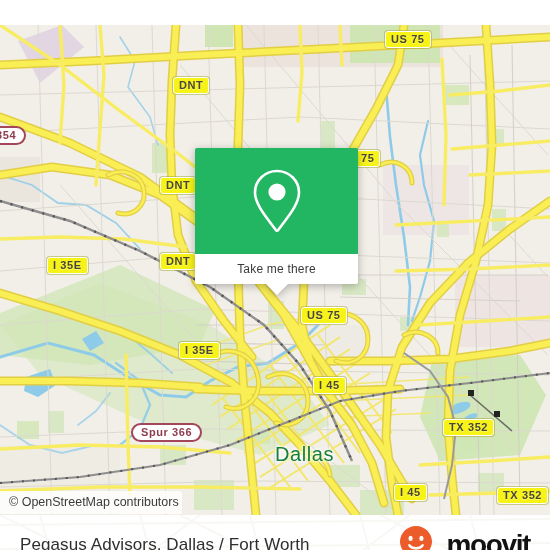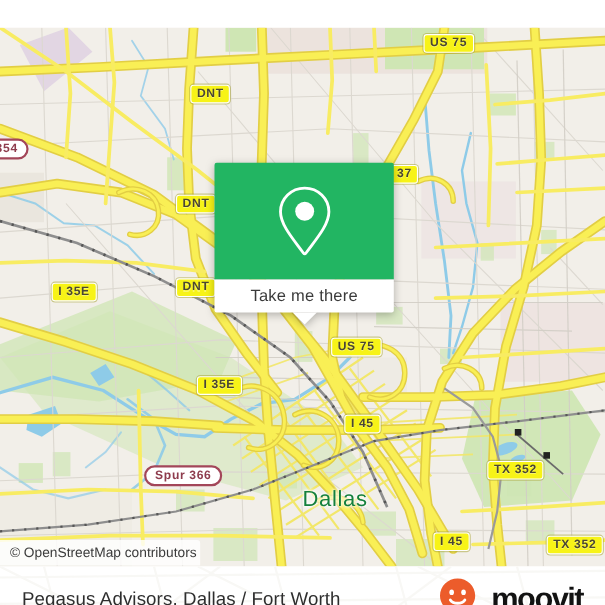--- a/index.html
+++ b/index.html
@@ -68,21 +68,21 @@
     height:106px;
     background:#22b562;
     border-radius:2px 2px 0 0;
     display:flex;align-items:center;justify-content:center;
   }
   #card-white{
     height:30px;background:#fff;
     display:flex;align-items:center;justify-content:center;
     border-radius:0 0 2px 2px;
   }
-  #card-label{color:#3a3a3a;font-size:15px;letter-spacing:.2px;}
+  #card-label{color:#3a3a3a;font-size:12px;letter-spacing:.2px;}
   #card-tail{
     position:absolute;left:50%;top:136px;
     transform:translateX(-50%);
     width:0;height:0;
     border-left:11px solid transparent;
     border-right:11px solid transparent;
     border-top:11px solid #ffffff;
   }
 
   
@@ -318,21 +318,21 @@
           <rect x="468" y="365" width="6" height="6"></rect>
           <rect x="494" y="386" width="6" height="6"></rect>
         </g>
       </g>
     </svg>
 
     <div id="shield-layer">
         <div class="shield" style="left: 385px; top: 6px;">US 75</div>
         <div class="shield" style="left: 173px; top: 52px;">DNT</div>
         <div class="shield pill" style="left: -14px; top: 101px;">354</div>
-        <div class="shield" style="left: 355px; top: 125px;">37</div>
+        <div class="shield" style="left: 355px; top: 125px;">75</div>
         <div class="shield" style="left: 160px; top: 152px;">DNT</div>
         <div class="shield" style="left: 47px; top: 232px;">I 35E</div>
         <div class="shield" style="left: 160px; top: 228px;">DNT</div>
         <div class="shield" style="left: 301px; top: 282px;">US 75</div>
         <div class="shield" style="left: 179px; top: 317px;">I 35E</div>
         <div class="shield" style="left: 313px; top: 352px;">I 45</div>
         <div class="shield pill" style="left: 131px; top: 398px;">Spur 366</div>
         <div class="shield" style="left: 443px; top: 394px;">TX 352</div>
         <div class="shield" style="left: 394px; top: 459px;">I 45</div>
         <div class="shield" style="left: 497px; top: 462px;">TX 352</div>

